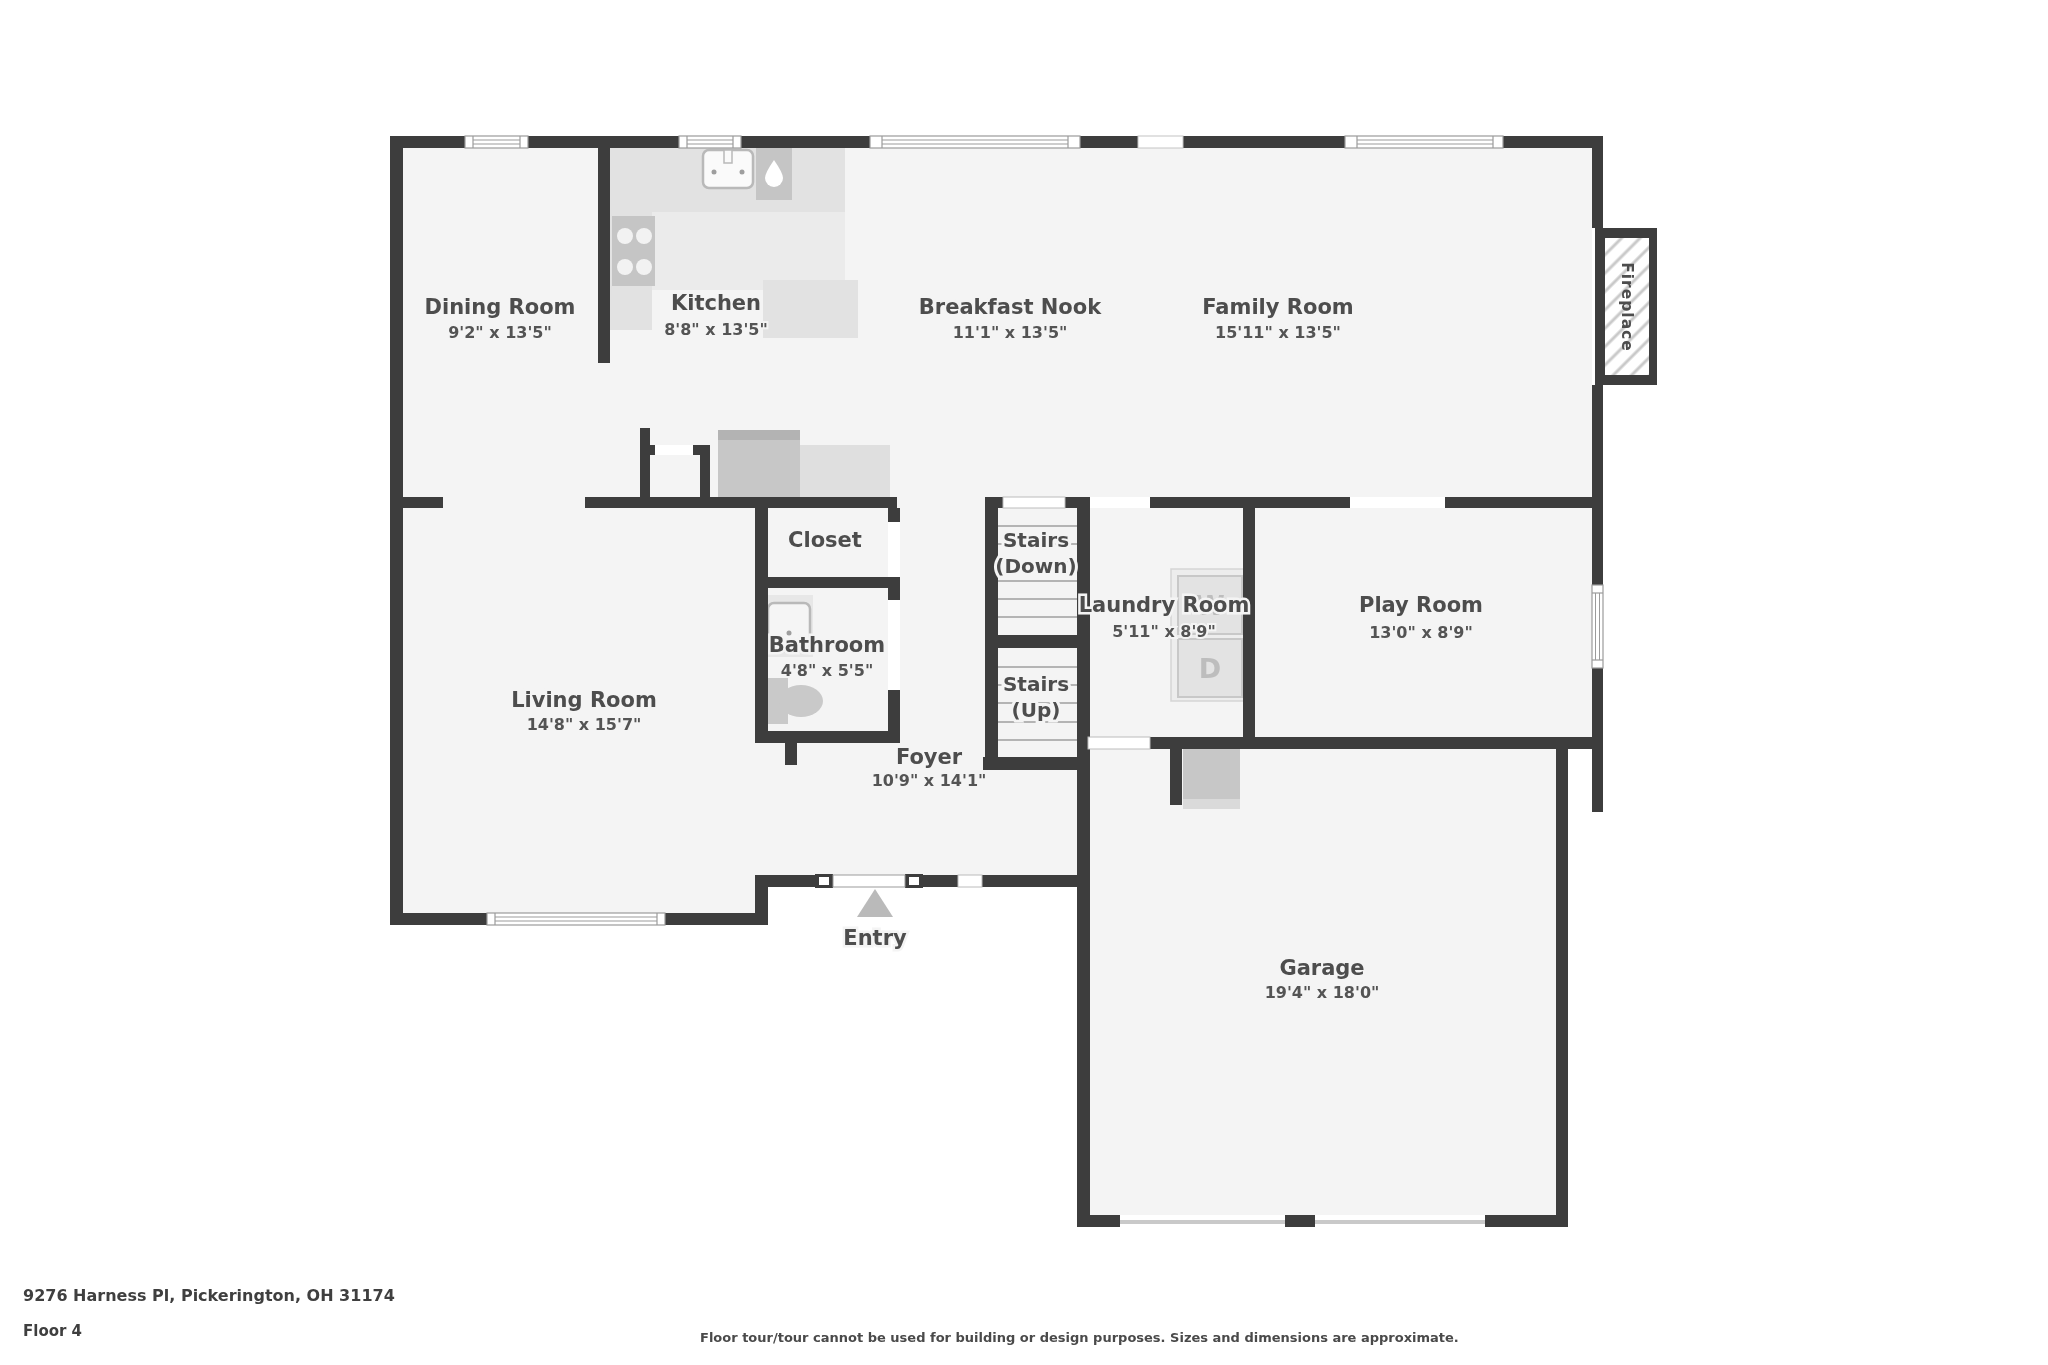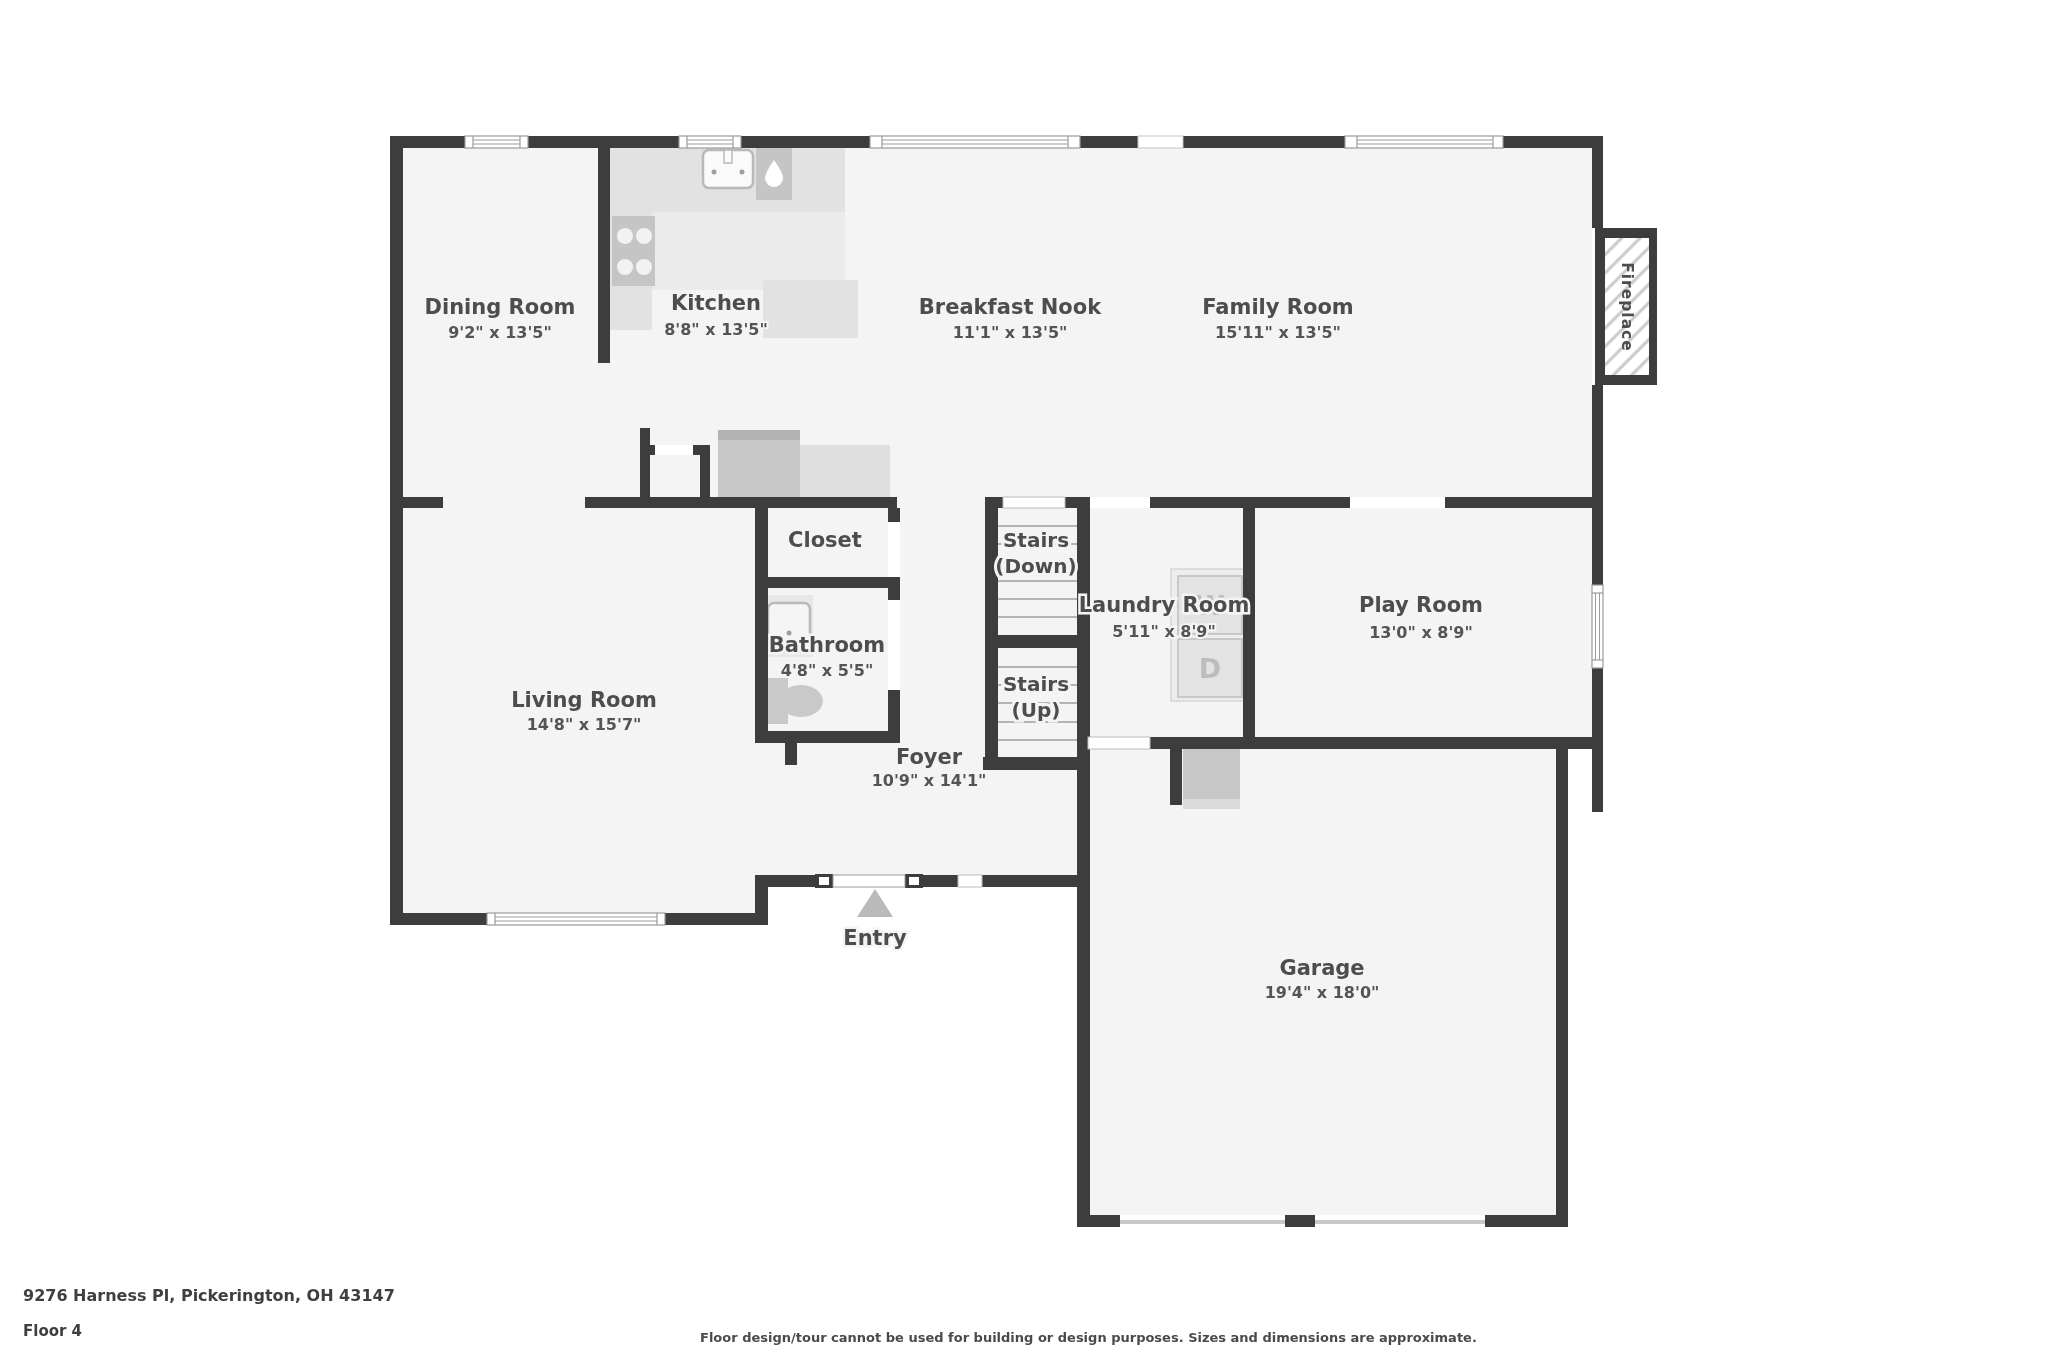--- a/index.html
+++ b/index.html
@@ -286,16 +286,16 @@
     <text x="1421" y="605" text-anchor="middle" dominant-baseline="central" class="room-name">Play Room</text>
     <text x="1421" y="632" text-anchor="middle" dominant-baseline="central" class="room-dims">13'0" x 8'9"</text>
 
     <text x="1322" y="968" text-anchor="middle" dominant-baseline="central" class="room-name">Garage</text>
     <text x="1322" y="992" text-anchor="middle" dominant-baseline="central" class="room-dims">19'4" x 18'0"</text>
 
     <text x="875" y="938" text-anchor="middle" dominant-baseline="central" class="room-name">Entry</text>
   </g>
 </svg>
 
-  <div id="address" class="footer-text">9276 Harness Pl, Pickerington, OH 43147</div>
+  <div id="address" class="footer-text">9276 Harness Pl, Pickerington, OH 31174</div>
   <div id="floor-label" class="footer-text">Floor 4</div>
-  <div id="disclaimer" class="footer-text">Floor design/tour cannot be used for building or design purposes. Sizes and dimensions are approximate.</div>
+  <div id="disclaimer" class="footer-text">Floor tour/tour cannot be used for building or design purposes. Sizes and dimensions are approximate.</div>
 </div>
 
 </body></html>

